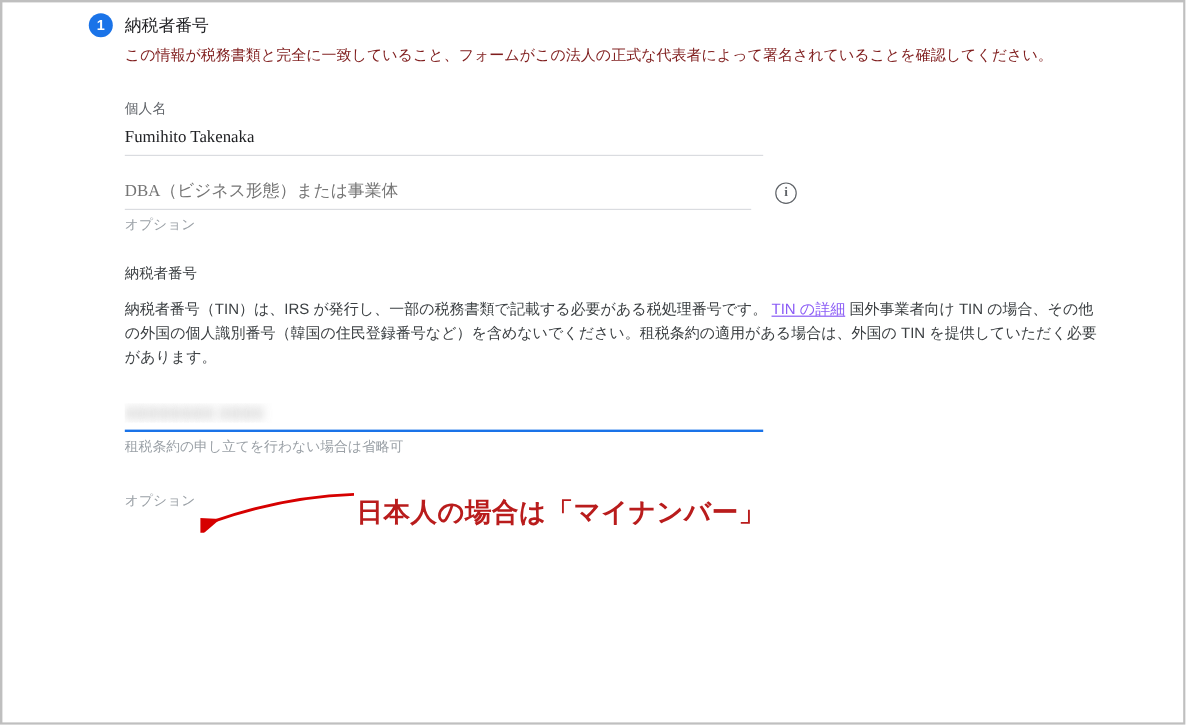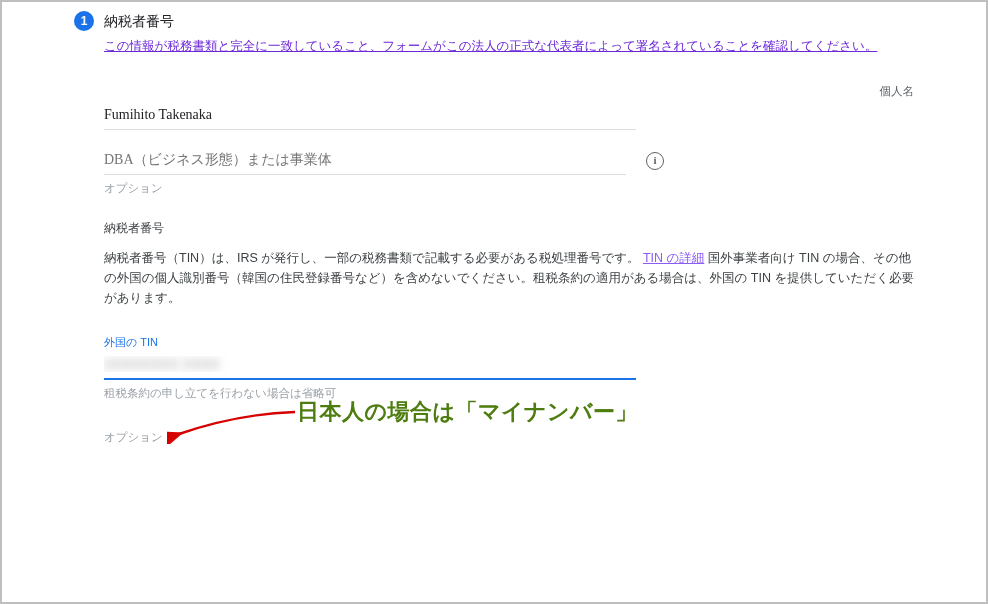--- a/index.html
+++ b/index.html
@@ -39,32 +39,30 @@
     align-items: center;
     justify-content: center;
     flex-shrink: 0;
   }
   .step-title {
     font-size: 14px;
     color: #202124;
   }
   .step-desc {
     font-size: 12.5px;
-    color: #6d28d9;
+    color: #7f1d1d;
     margin-left: 30px;
     margin-bottom: 26px;
-    text-decoration: underline;
   }
   .form-body { margin-left: 30px; }
   .field { margin-bottom: 18px; }
   .field-label {
     font-size: 11.5px;
     color: #5f6368;
     margin-bottom: 2px;
-    text-align: right;
   }
   .field-input {
     width: 532px;
     border: none;
     border-bottom: 1px solid #dadce0;
     padding: 4px 0 6px 0;
     font-size: 14px;
     color: #202124;
     background: transparent;
     outline: none;
@@ -142,22 +140,22 @@
     position: absolute;
     left: 165px;
     top: 392px;
     width: 560px;
     height: 50px;
     pointer-events: none;
   }
   .anno-text {
     position: absolute;
     left: 130px;
-    top: 0px;
-    color: #4d7c0f;
+    top: 15px;
+    color: #b91c1c;
     font-size: 22px;
     font-weight: 700;
     white-space: nowrap;
     letter-spacing: 0.5px;
   }
 </style>
 </head>
 <body>
 
 <div class="frame">
@@ -184,21 +182,20 @@
         <div class="field-helper">オプション</div>
       </div>
 
 
       <div class="section-title">納税者番号</div>
       <div class="section-desc">
         <span>納税者番号（TIN）は、IRS が発行し、一部の税務書類で記載する必要がある税処理番号です。 </span><a href="#">TIN の詳細</a><span> 国外事業者向け TIN の場合、その他の外国の個人識別番号（韓国の住民登録番号など）を含めないでください。租税条約の適用がある場合は、外国の TIN を提供していただく必要があります。</span>
       </div>
 
       <div class="field foreign-tin-field">
-        <div class="foreign-tin-label">外国の TIN</div>
         <input class="foreign-tin-input" value="XXXXXXXX XXXX" style="">
         <div class="field-helper">租税条約の申し立てを行わない場合は省略可</div>
       </div>
 
       <div class="field" style="margin-top:26px">
         <div class="field-helper">オプション</div>
       </div>
 
     </div>
   </div>

